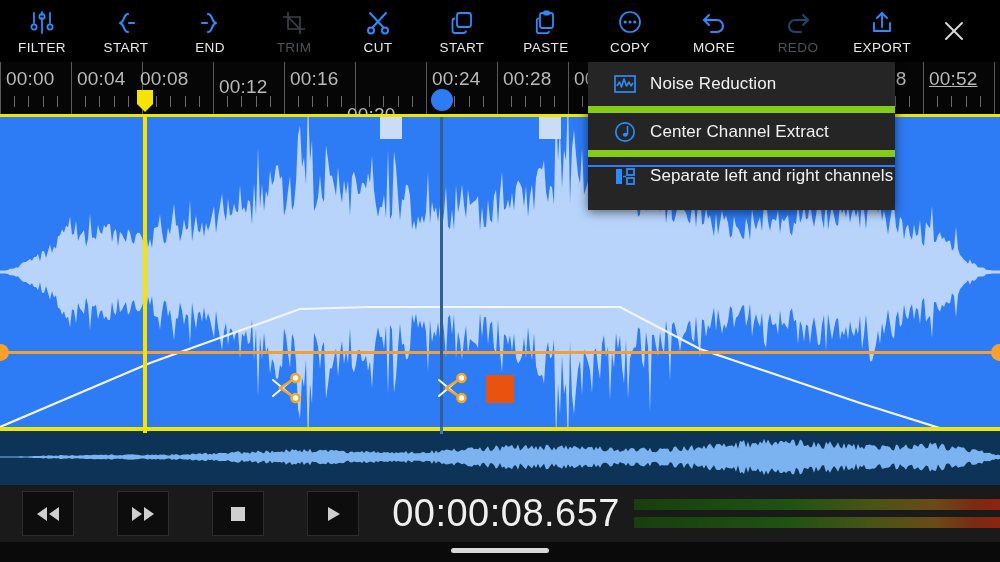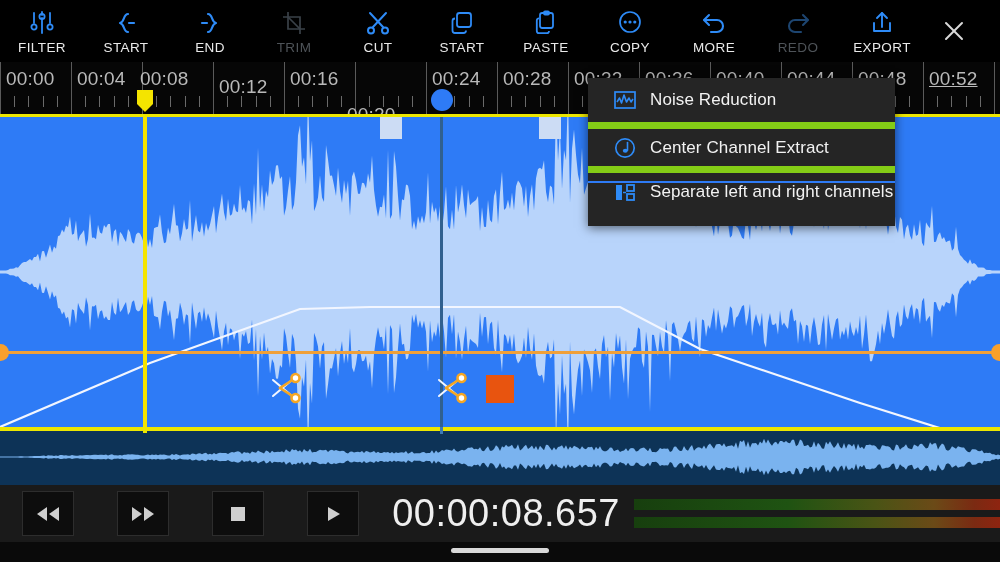--- a/index.html
+++ b/index.html
@@ -110,21 +110,21 @@
   #meters { display:flex; flex-direction:column; gap:7px; margin-left:14px; }
 
   #bottom-bar { position:absolute; left:0; top:542px; width:1000px; height:20px; background:#0a0a0a; }
   #home-indicator {
     position:absolute; left:451px; top:548px; width:98px; height:5px;
     border-radius:3px; background:#d8d8d8;
   }
 
   
   #menu {
-    position:absolute; left:588px; top:78px; width:307px; height:148px;
+    position:absolute; left:588px; top:62px; width:307px; height:148px;
     background:#252525; z-index:40; box-shadow:0 2px 10px rgba(0,0,0,.55);
   }
   .menu-item {
     height:44px; display:flex; align-items:center; padding-left:26px; gap:14px;
     cursor:pointer; position:relative;
   }
   .menu-item + .menu-item { border-top:7px solid #84cc16; }
   .menu-item .mi-lbl { font-size:17px; color:#f2f2f2; letter-spacing:.1px; }
   .menu-item .mi-ico { width:22px; display:flex; align-items:center; justify-content:center; }
   #menu-accent {

